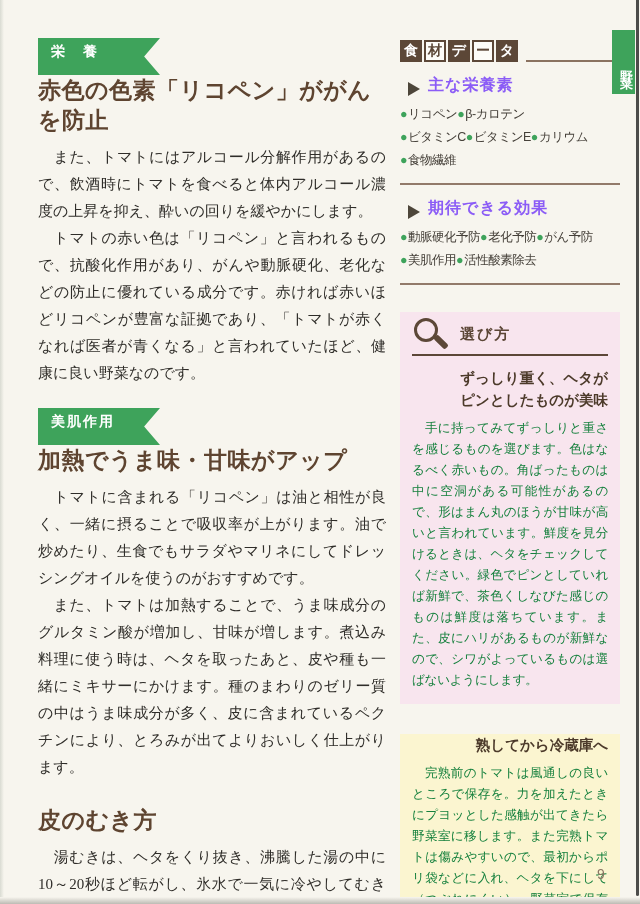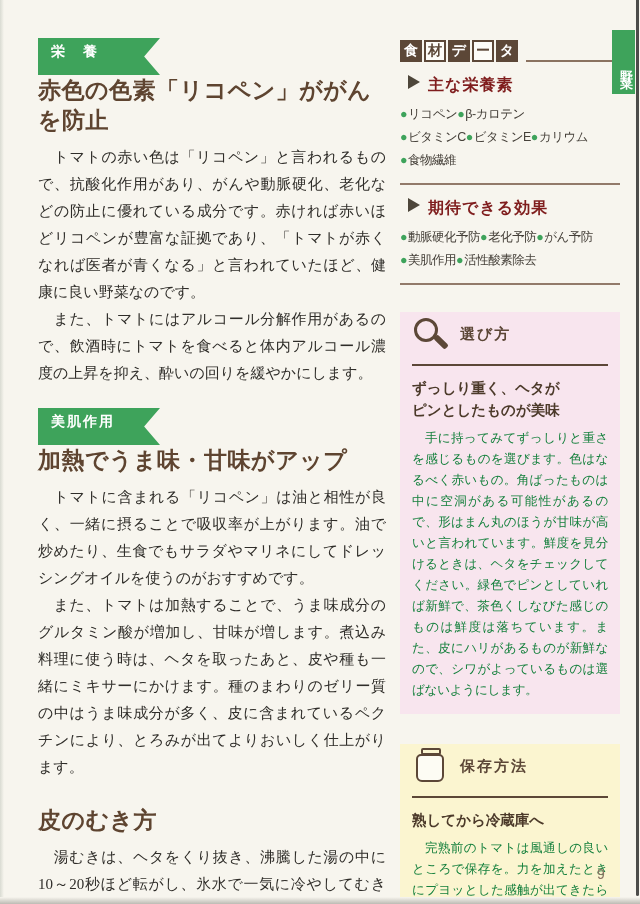--- a/index.html
+++ b/index.html
@@ -40,32 +40,32 @@
   
   .right-col { position:absolute; left:400px; top:40px; width:220px; }
 
   .fd-header { display:flex; align-items:flex-end; }
   .fd-chars { display:flex; gap:2px; }
   .fd-box { width:22px; height:22px; display:flex; align-items:center; justify-content:center; font-size:14px; font-weight:bold; }
   .fd-filled { background:#5c4737; color:#fff; }
   .fd-outline { border:2px solid #5c4737; color:#5c4737; background:#fdfcf8; }
   .fd-line { flex:1 1 auto; border-bottom:2px solid #8a7260; height:19px; margin-left:8px; }
 
-  .rc-title { display:flex; align-items:flex-start; gap:8px; color:#7f1d1d; font-size:16px; font-weight:bold; margin-top:13px; letter-spacing:1px;padding-left:8px; }
+  .rc-title { display:flex; align-items:flex-end; gap:8px; color:#8b5cf6; font-size:16px; font-weight:bold; margin-top:13px; letter-spacing:1px;padding-left:8px; }
   .tri { width:0; height:0; border-left:12px solid #4d463a; border-top:7px solid transparent; border-bottom:7px solid transparent; }
   .rc-items { margin-top:7px; font-size:12.5px; line-height:23px; color:#46413a; letter-spacing:-0.5px; }
   .rc-item { display:inline; white-space:nowrap; }
   .rc-divider { border-bottom:2px solid #927a6a; margin-top:11px; }
 
   .info-box { margin-top:27px; padding:0 12px 13px; }
   .pink { background:#f8e5ee; }
   .yellow { background:#fbf5d0; margin-top:30px; }
-  .box-header { position:relative; height:54px; border-bottom:2px solid #5c4737; }
+  .box-header { position:relative; height:44px; border-bottom:2px solid #5c4737; }
   .box-title { position:absolute; left:48px; top:13px; color:#5c4737; font-weight:bold; font-size:15px; letter-spacing:2px; }
-  .box-subtitle { text-align:left; color:#4c3a2a; font-weight:bold; font-size:14.5px; line-height:22px; margin:11px 0 7px; }
+  .box-subtitle { text-align:right; color:#4c3a2a; font-weight:bold; font-size:14.5px; line-height:22px; margin:11px 0 7px; }
   .box-body { font-size:12.6px; line-height:21px; color:#15803d; text-align:justify; letter-spacing:-0.3px; }
 
   .mag { position:absolute; left:2px; top:6px; width:36px; height:38px; }
   .mag-lens { width:24px; height:24px; border:3px solid #5c4737; border-radius:50%; }
   .mag-handle { position:absolute; left:19px; top:21px; width:16px; height:6px; background:#5c4737; border-radius:2px; transform:rotate(45deg); }
 
   .jar { position:absolute; left:4px; top:4px; width:30px; height:40px; }
   .jar-lid { width:20px; height:7px; border:2px solid #5c4737; border-radius:2px; margin:0 auto; background:#fbf5d0; }
   .jar-body { width:28px; height:28px; border:2px solid #5c4737; border-radius:5px 5px 6px 6px; margin-top:-1px; background:#fdfcf4; }
 
@@ -77,22 +77,22 @@
   }
   .page-num { position:absolute; left:597px; top:866px; font-size:14px; color:#8a7464; }
 </style>
 </head>
 <body>
 
 <div class="left-col">
 
   <div class="ribbon">栄　養</div>
   <div class="headline">赤色の色素「リコペン」ががんを防止</div>
+  <p class="para">　また、トマトにはアルコール分解作用があるので、飲酒時にトマトを食べると体内アルコール濃度の上昇を抑え、酔いの回りを緩やかにします。</p>
   <p class="para">　トマトの赤い色は「リコペン」と言われるもので、抗酸化作用があり、がんや動脈硬化、老化などの防止に優れている成分です。赤ければ赤いほどリコペンが豊富な証拠であり、「トマトが赤くなれば医者が青くなる」と言われていたほど、健康に良い野菜なのです。</p>
-  <p class="para">　また、トマトにはアルコール分解作用があるので、飲酒時にトマトを食べると体内アルコール濃度の上昇を抑え、酔いの回りを緩やかにします。</p>
 
   <div class="ribbon gap-lg">美肌作用</div>
   <div class="headline">加熱でうま味・甘味がアップ</div>
   <p class="para">　トマトに含まれる「リコペン」は油と相性が良く、一緒に摂ることで吸収率が上がります。油で炒めたり、生食でもサラダやマリネにしてドレッシングオイルを使うのがおすすめです。</p>
   <p class="para">　また、トマトは加熱することで、うま味成分のグルタミン酸が増加し、甘味が増します。煮込み料理に使う時は、ヘタを取ったあと、皮や種も一緒にミキサーにかけます。種のまわりのゼリー質の中はうま味成分が多く、皮に含まれているペクチンにより、とろみが出てよりおいしく仕上がります。</p>
 
   <div class="headline gap-md">皮のむき方</div>
   <p class="para">　湯むきは、ヘタをくり抜き、沸騰した湯の中に10～20秒ほど転がし、氷水で一気に冷やしてむきます。</p>
   
   
@@ -143,27 +143,20 @@
       <span class="box-title">選び方</span>
     </div>
     <div class="box-subtitle">
       <div>ずっしり重く、ヘタが</div>
       <div>ピンとしたものが美味</div>
     </div>
     <p class="box-body">　手に持ってみてずっしりと重さを感じるものを選びます。色はなるべく赤いもの。角ばったものは中に空洞がある可能性があるので、形はまん丸のほうが甘味が高いと言われています。鮮度を見分けるときは、ヘタをチェックしてください。緑色でピンとしていれば新鮮で、茶色くしなびた感じのものは鮮度は落ちています。また、皮にハリがあるものが新鮮なので、シワがよっているものは選ばないようにします。</p>
   </div>
 
   <div class="info-box yellow">
-    <div class="box-header">
-      <div class="jar">
-        <div class="jar-lid"></div>
-        <div class="jar-body"></div>
-      </div>
-      <span class="box-title">保存方法</span>
-    </div>
     <div class="box-subtitle">熟してから冷蔵庫へ</div>
     <p class="box-body">　完熟前のトマトは風通しの良いところで保存を。力を加えたときにプヨッとした感触が出てきたら野菜室に移します。また完熟トマトは傷みやすいので、最初からポリ袋などに入れ、ヘタを下にして（つぶれにくい）、野菜室で保存します。熟しきってしまったら、茹でたり、ペースト状に煮込んでから冷凍保存しておくと、ソースなどに使えて便利です。</p>
   </div>
 
 </div>
 
 <div class="side-tab">野菜</div>
 <div class="page-num">9</div>
 
 <div class="edge-left"></div>

